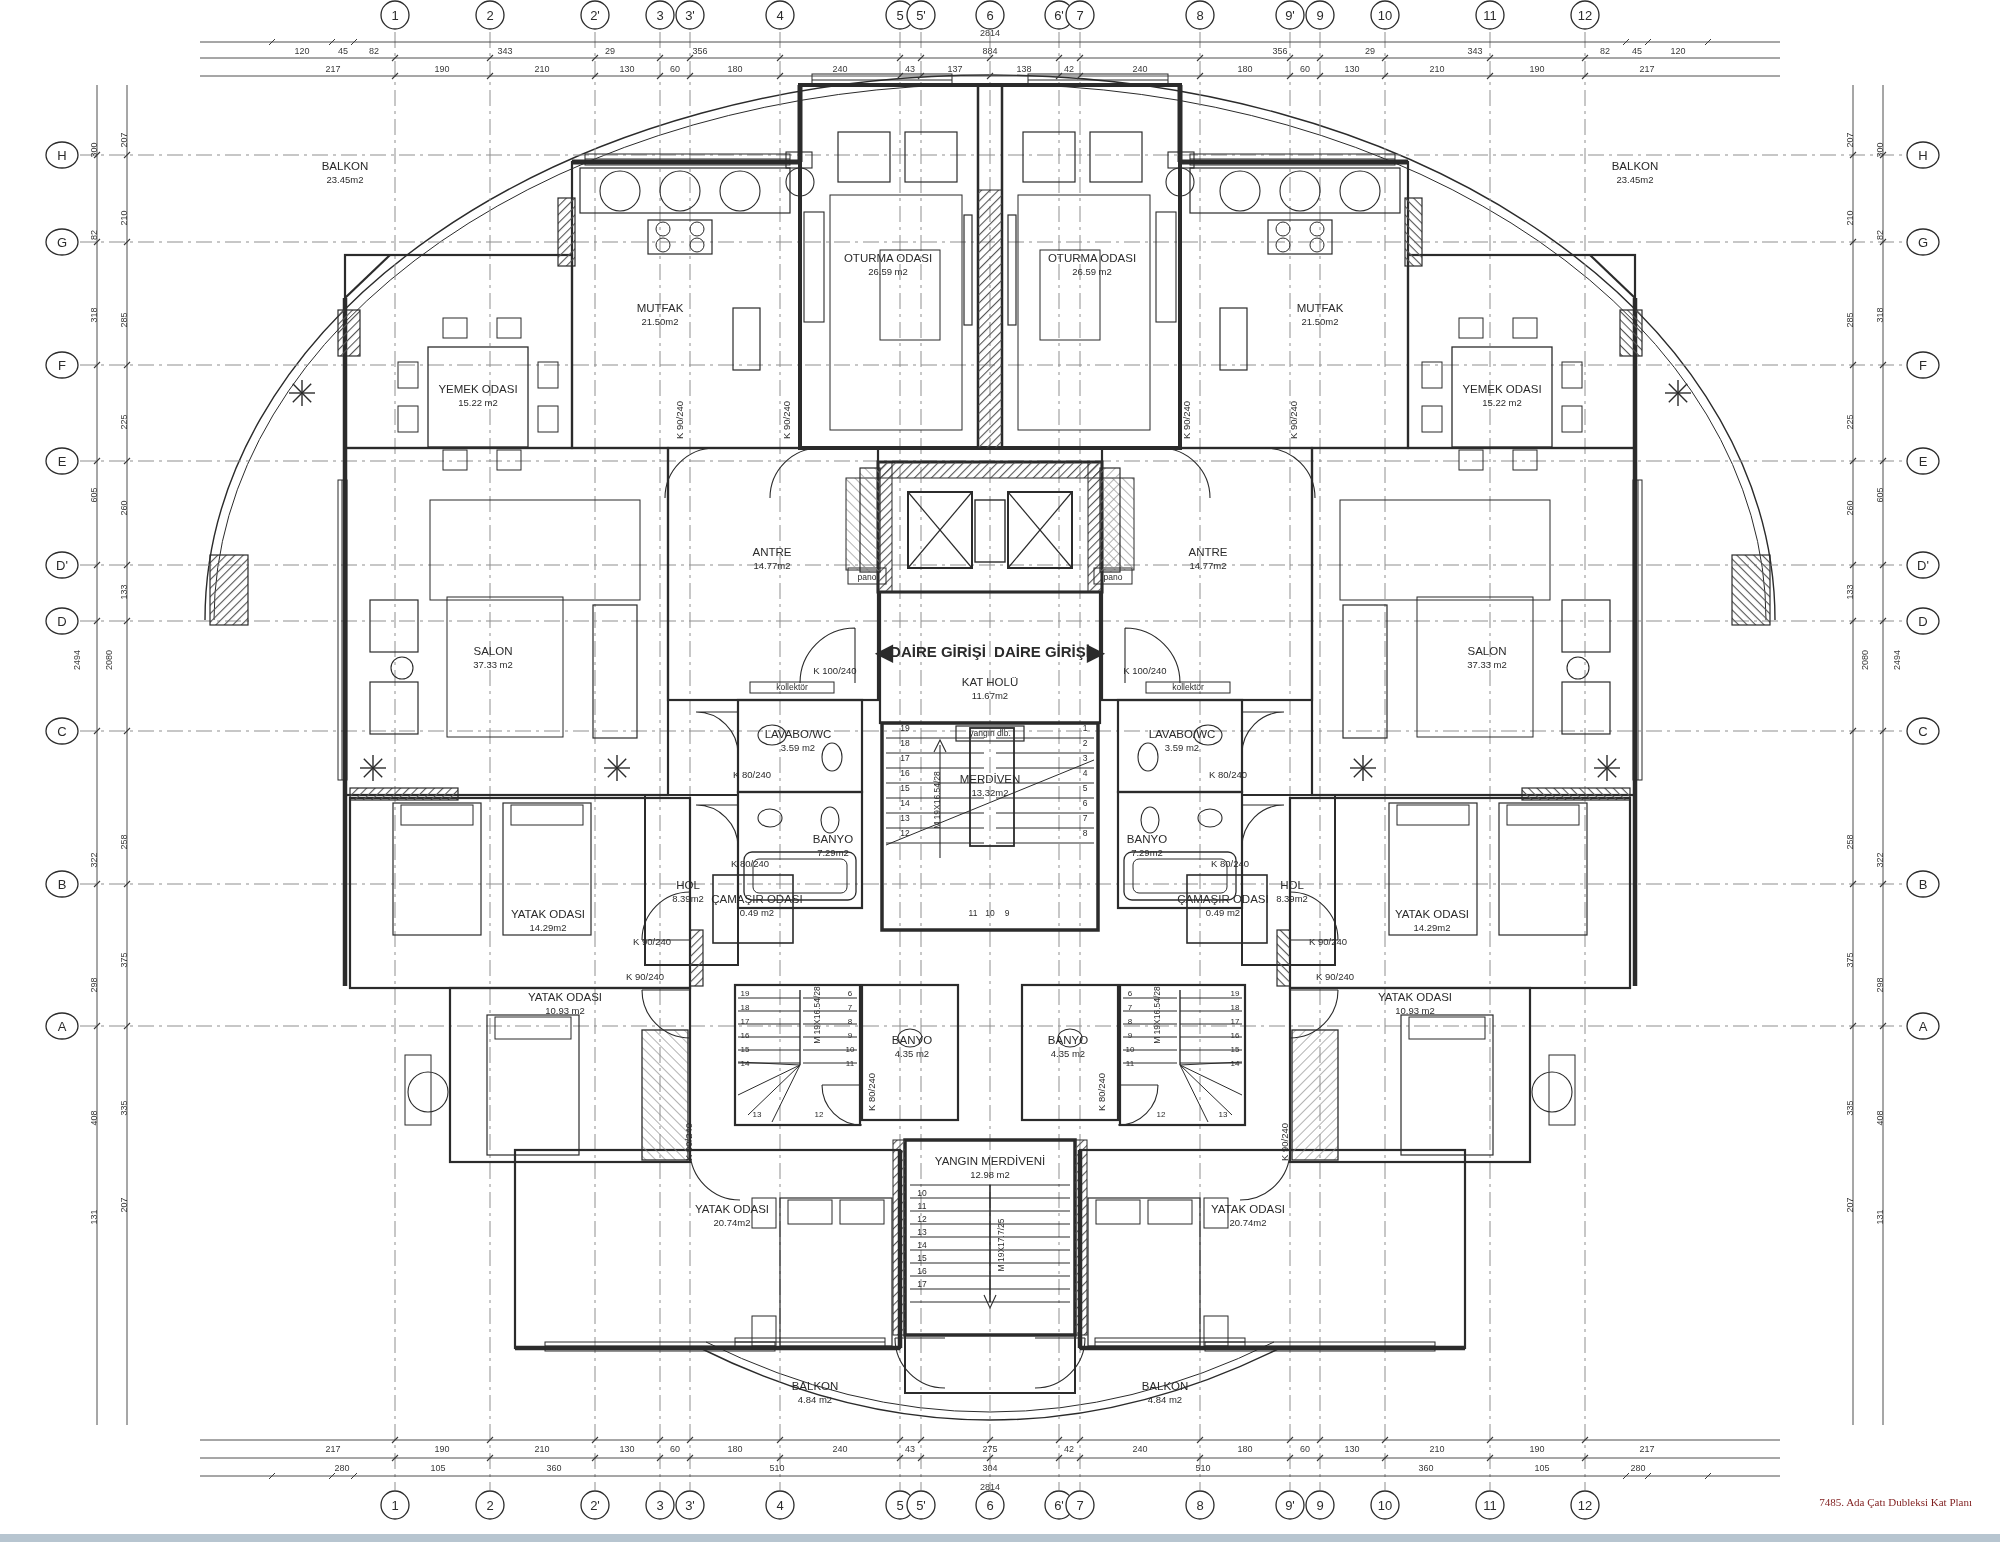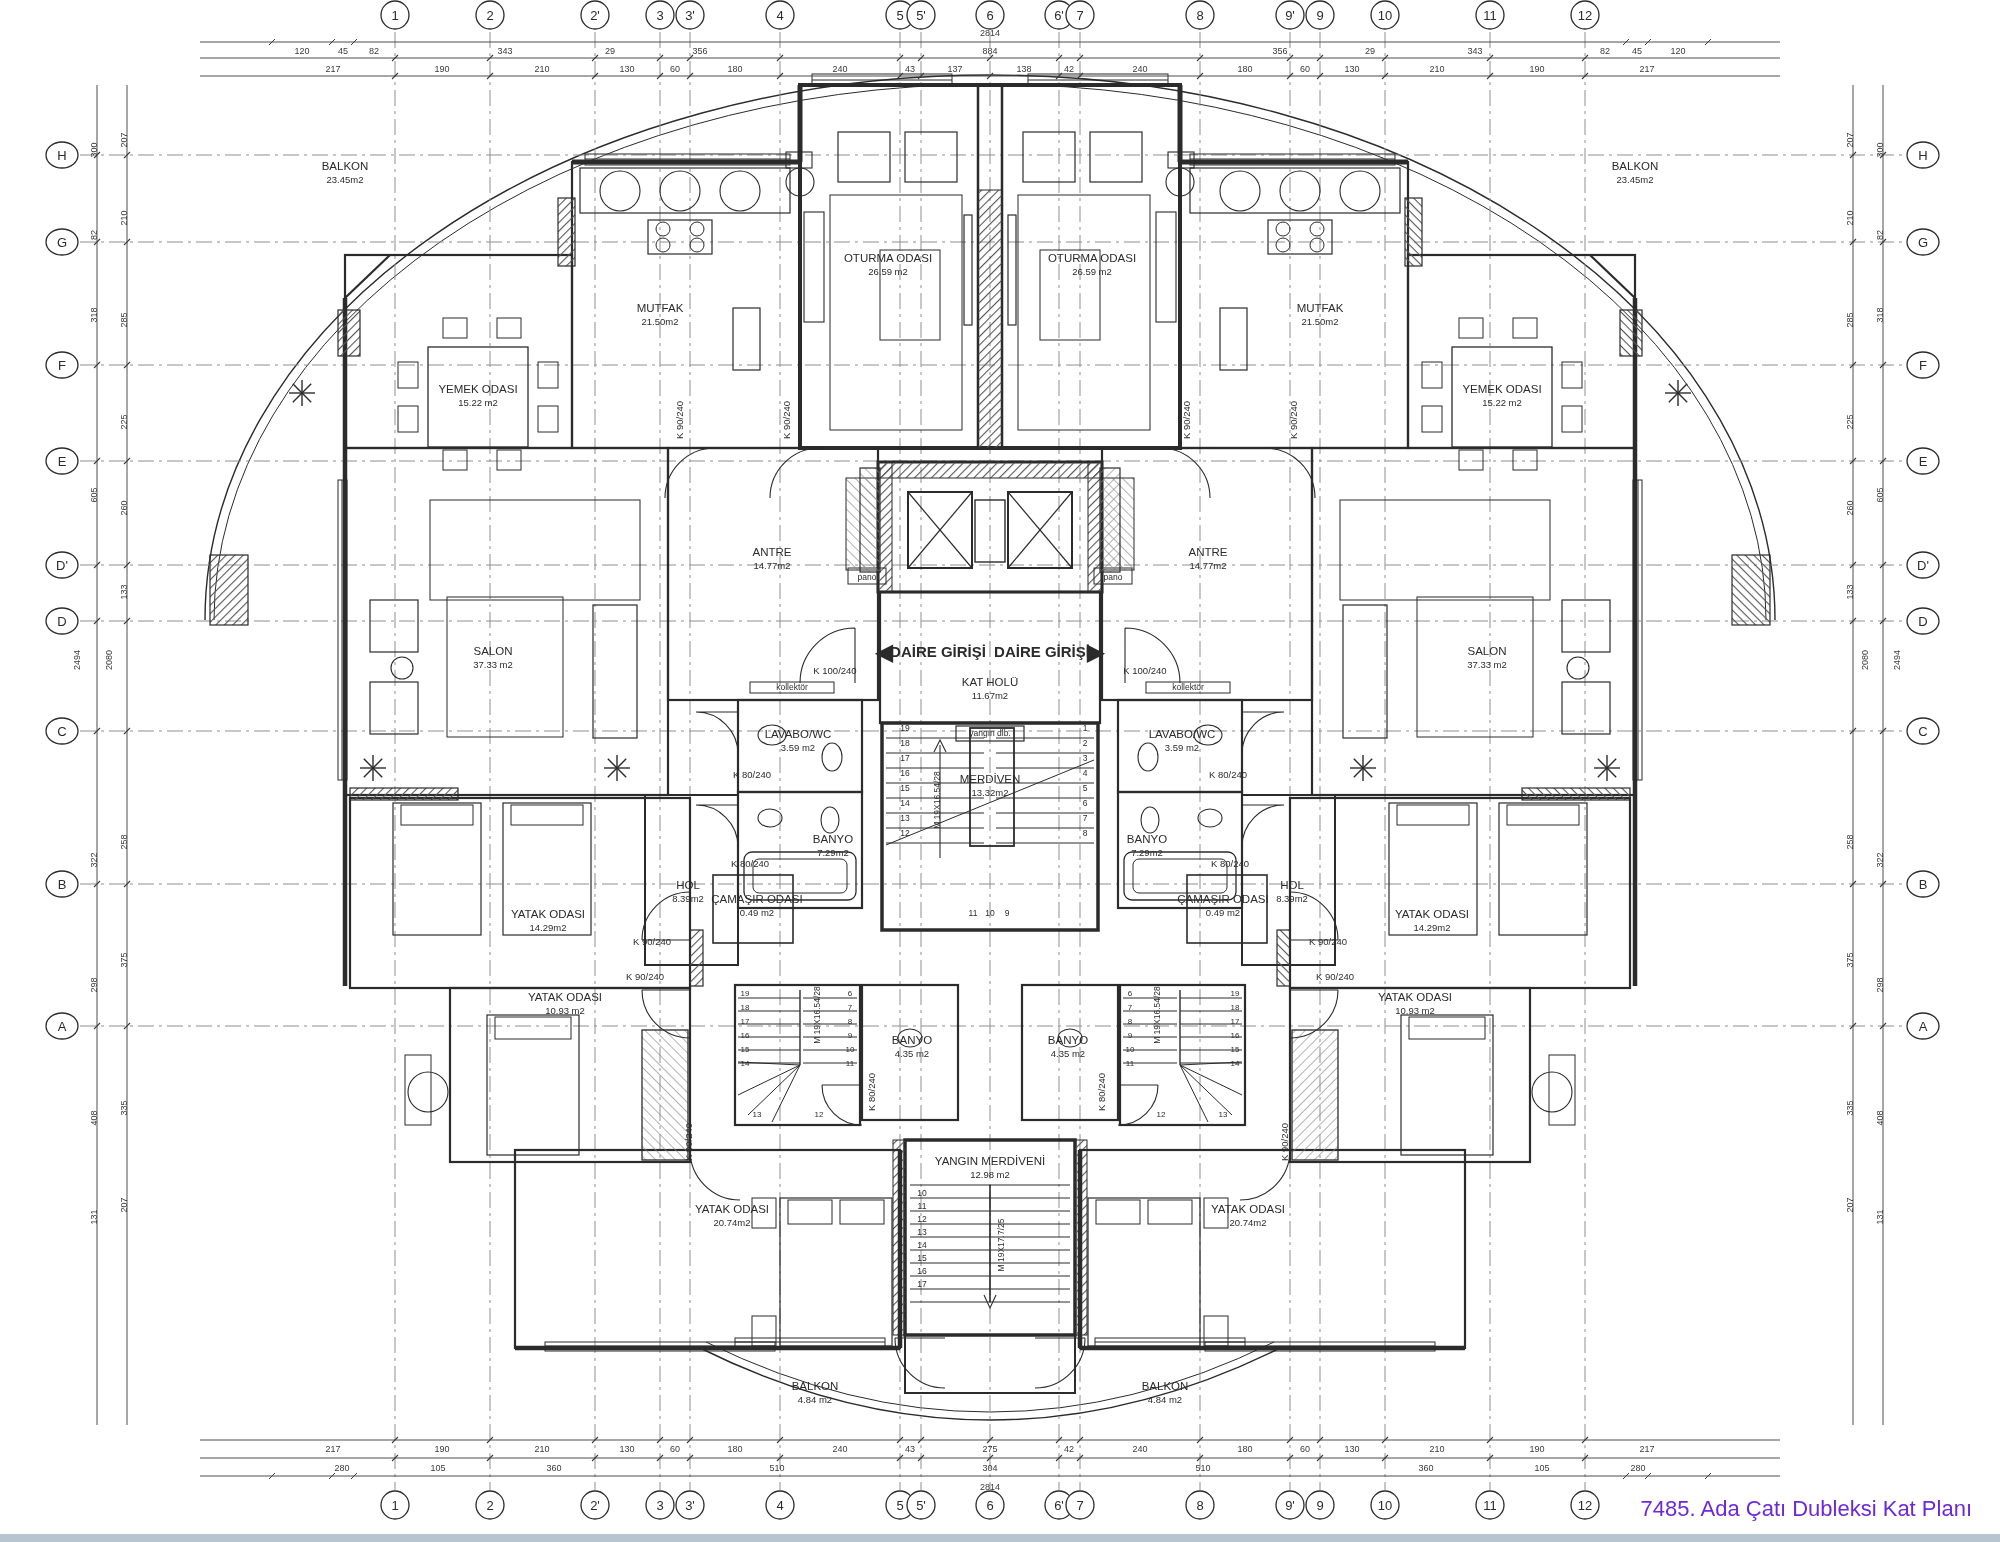--- a/index.html
+++ b/index.html
@@ -1,20 +1,20 @@
 <!DOCTYPE html>
 <html><head>
 <meta charset="utf-8">
 <style>
   html,body{margin:0;padding:0;background:#e8e8e8;}
   .canvas{position:relative;width:2000px;height:1542px;background:#ffffff;overflow:hidden;
           font-family:"Liberation Sans", sans-serif;}
   svg{position:absolute;left:0;top:0;}
-  .title{position:absolute;top:1496px;right:28px;font-size:22px;color:#6d28d9;
-         font-family:Liberation Sans, sans-serif;}
+  .title{position:absolute;top:1496px;right:28px;font-size:11px;color:#7f1d1d;
+         font-family:Liberation Serif, serif;}
   .footer{position:absolute;left:0;right:0;bottom:0;height:8px;}
   text{font-family:"Liberation Sans", sans-serif;}
 </style>
 </head>
 <body>
 
 <div class="canvas">
   <svg id="plan" width="2000" height="1542" viewBox="0 0 2000 1542">
       <defs>
         <pattern id="hatch" width="6" height="6" patternUnits="userSpaceOnUse" patternTransform="rotate(45)">

